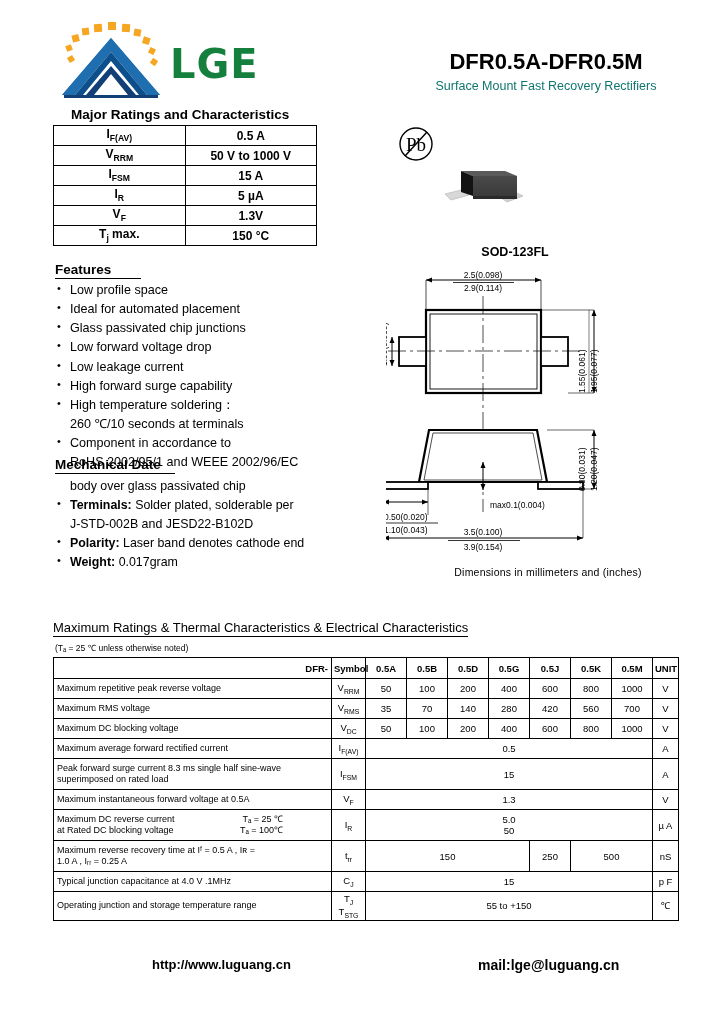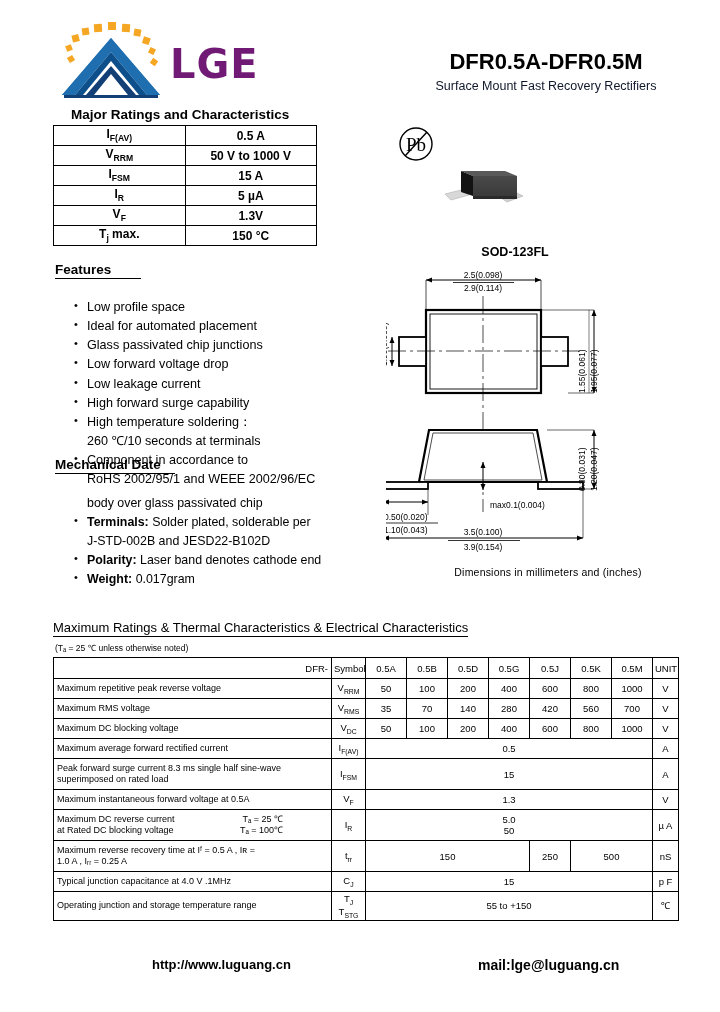--- a/index.html
+++ b/index.html
@@ -39,41 +39,41 @@
     position: absolute;
     left: 0; top: 0;
     width: 116px; height: 76px;
   }
   .logo-text {
     position: absolute;
     left: 118px; top: 22px;
     font-size: 40px;
     font-weight: bold;
     letter-spacing: 1px;
-    color: #701a75;
+    color: #15803d;
     font-family: "DejaVu Sans", sans-serif;
     line-height: 1;
   }
   .title-block {
     position: absolute;
     left: 380px; top: 50px;
     width: 332px;
     text-align: center;
   }
   .title-main {
     font-size: 22px;
     font-weight: bold;
     letter-spacing: 0px;
     line-height: 1.1;
     color: #000;
   }
   .title-sub {
     margin-top: 5px;
     font-size: 12.5px;
-    color: #0f172a;
+    color: #0f766e;
     line-height: 1.2;
   }
 
   
   .sec-head {
     position: absolute;
     font-size: 13.5px;
     font-weight: bold;
     color: #000;
   }
@@ -102,21 +102,21 @@
   .mr-table td.val { width: 132px; }
   sub { font-size: 0.72em; }
 
   
   .features {
     position: absolute;
     left: 55px; top: 281px;
     width: 310px;
   }
   .bullets {
-    margin: 17px;
+    margin: 0;
     padding: 0;
     list-style: none;
     font-size: 12.6px;
     line-height: 1.48;
   }
   .bullets li {
     position: relative;
     padding-left: 15px;
     margin-bottom: 0.5px;
   }
@@ -194,21 +194,21 @@
     font-size: 9px;
     table-layout: fixed;
   }
   .main-table td {
     border: 1px solid #000;
     padding: 1px 2px;
     vertical-align: middle;
   }
   .main-table .outer { border-width: 1.5px; }
   .main-table thead td {
-    font-weight: normal;
+    font-weight: bold;
     text-align: center;
     font-size: 9.5px;
     height: 18px;
   }
   .main-table td.desc {
     text-align: left;
     padding-left: 3px;
     font-size: 9px;
     line-height: 1.25;
     height: 17px;

